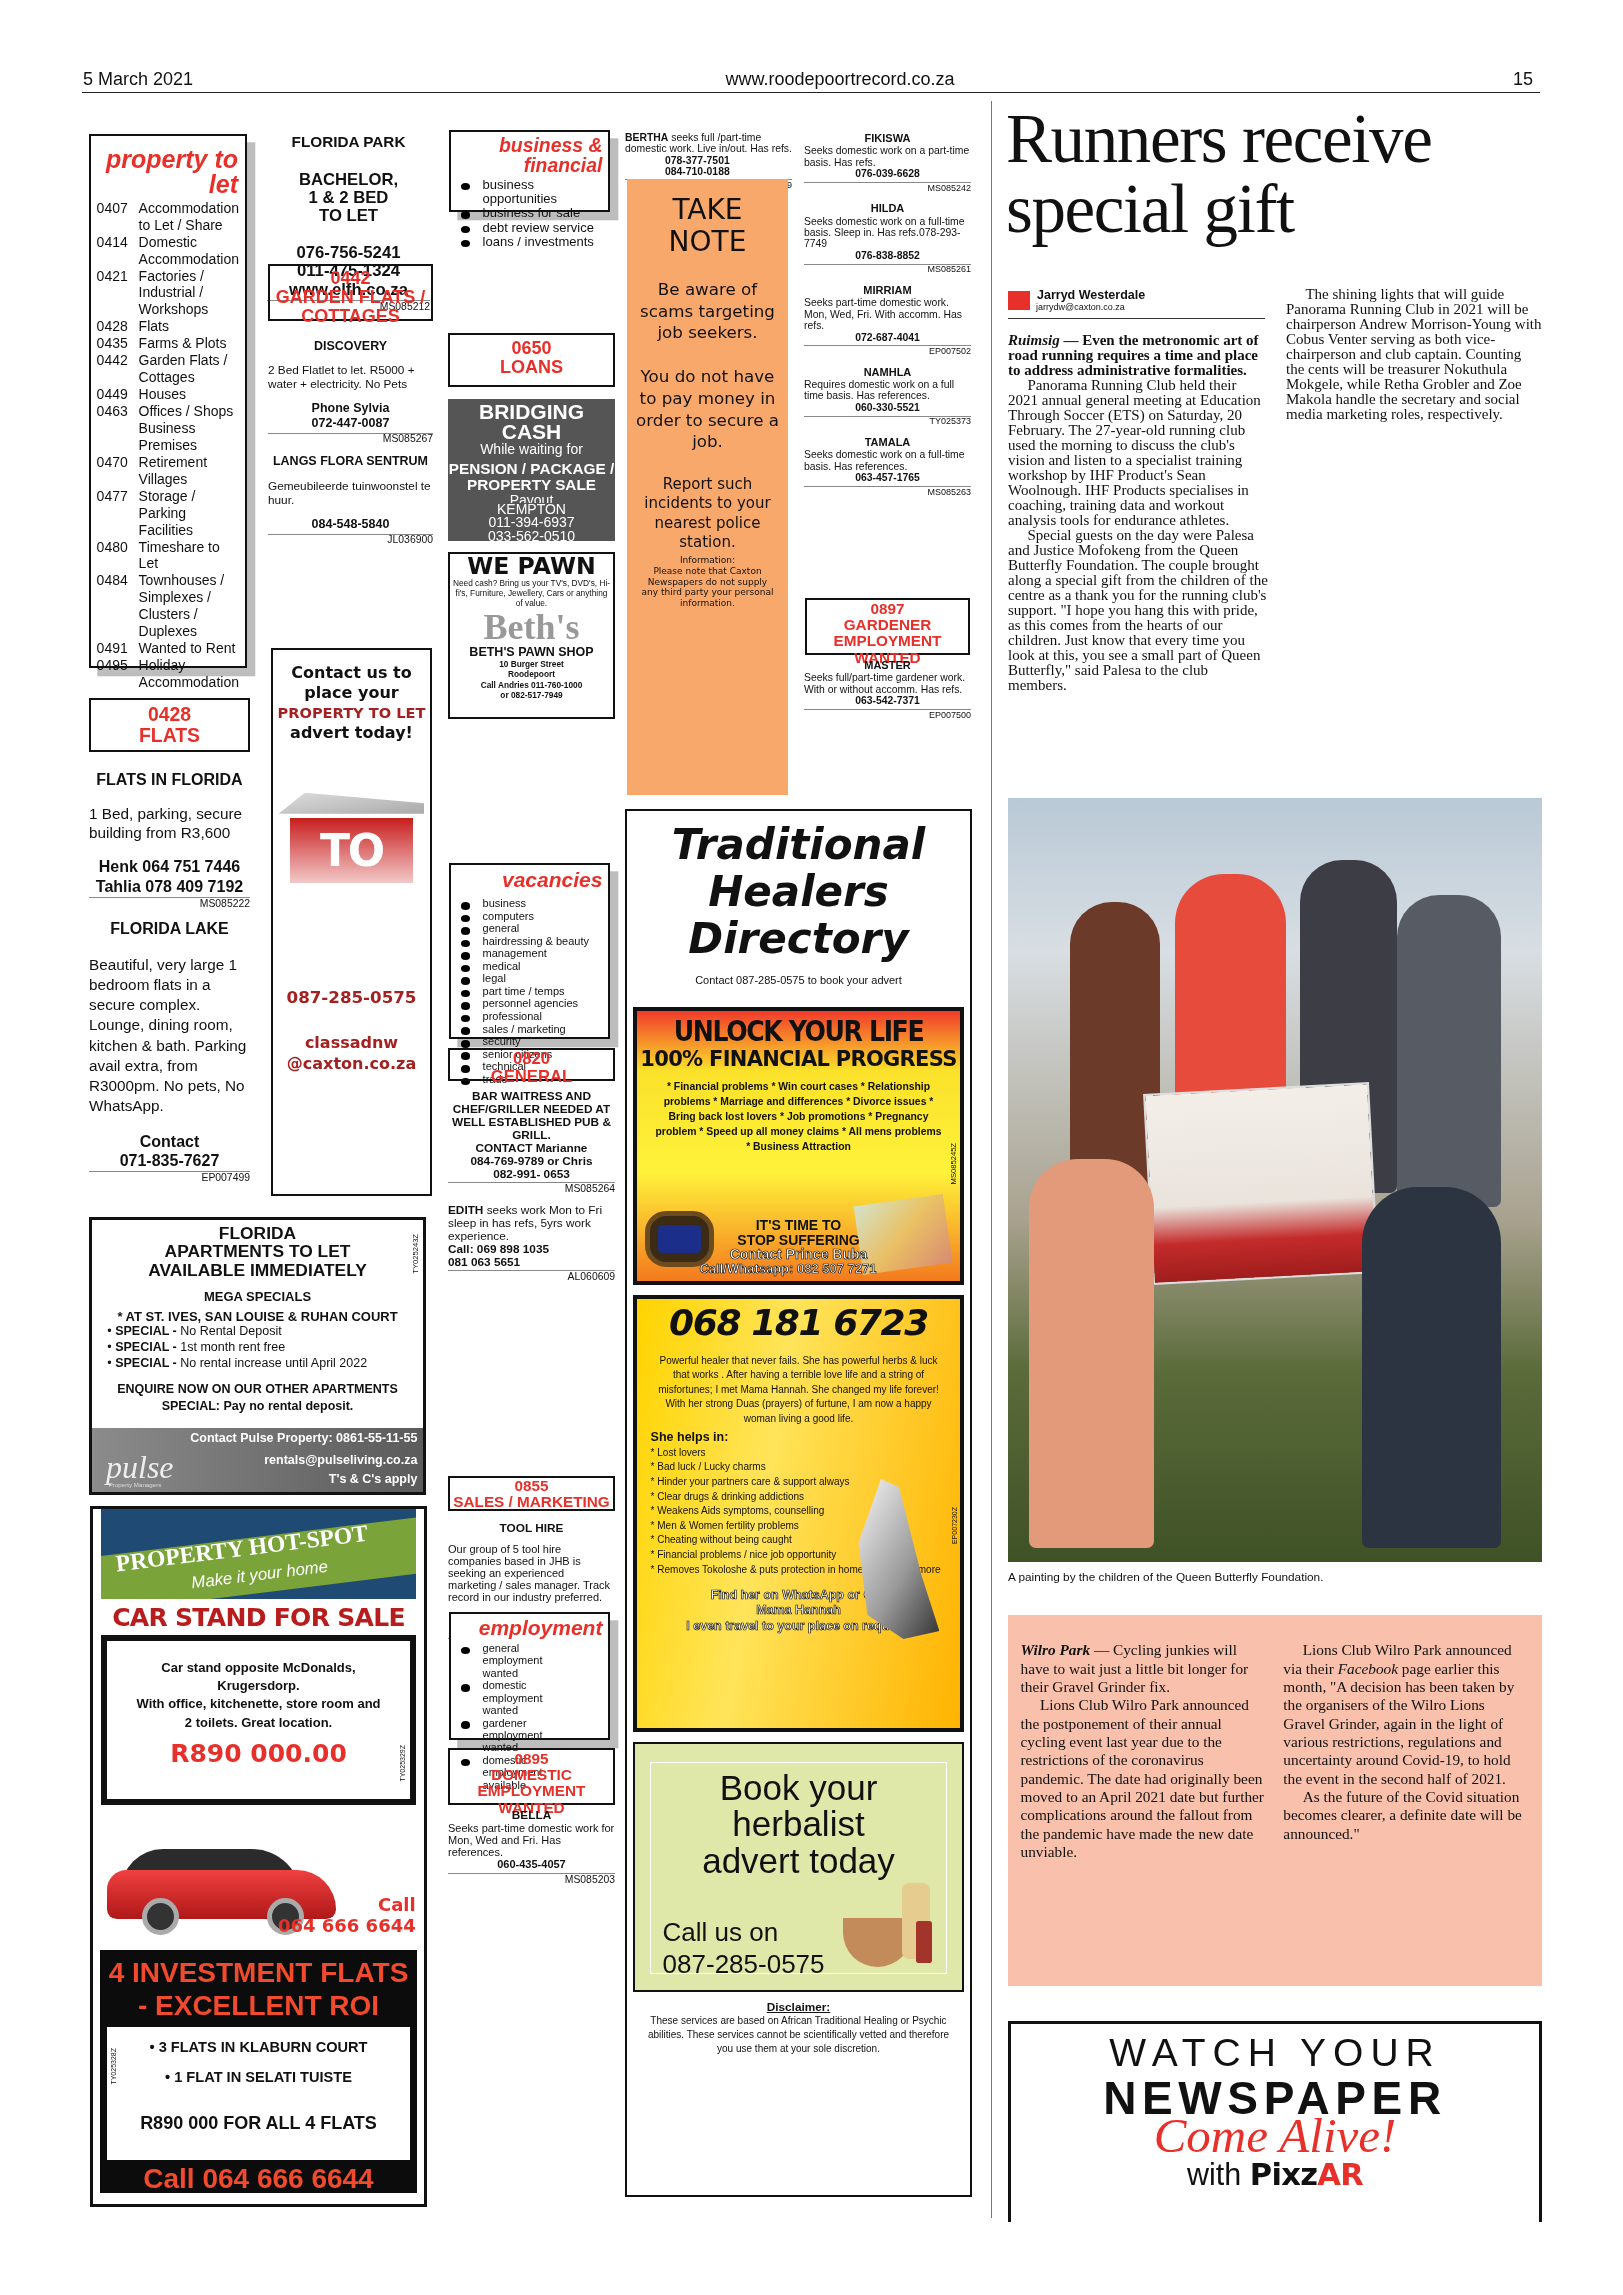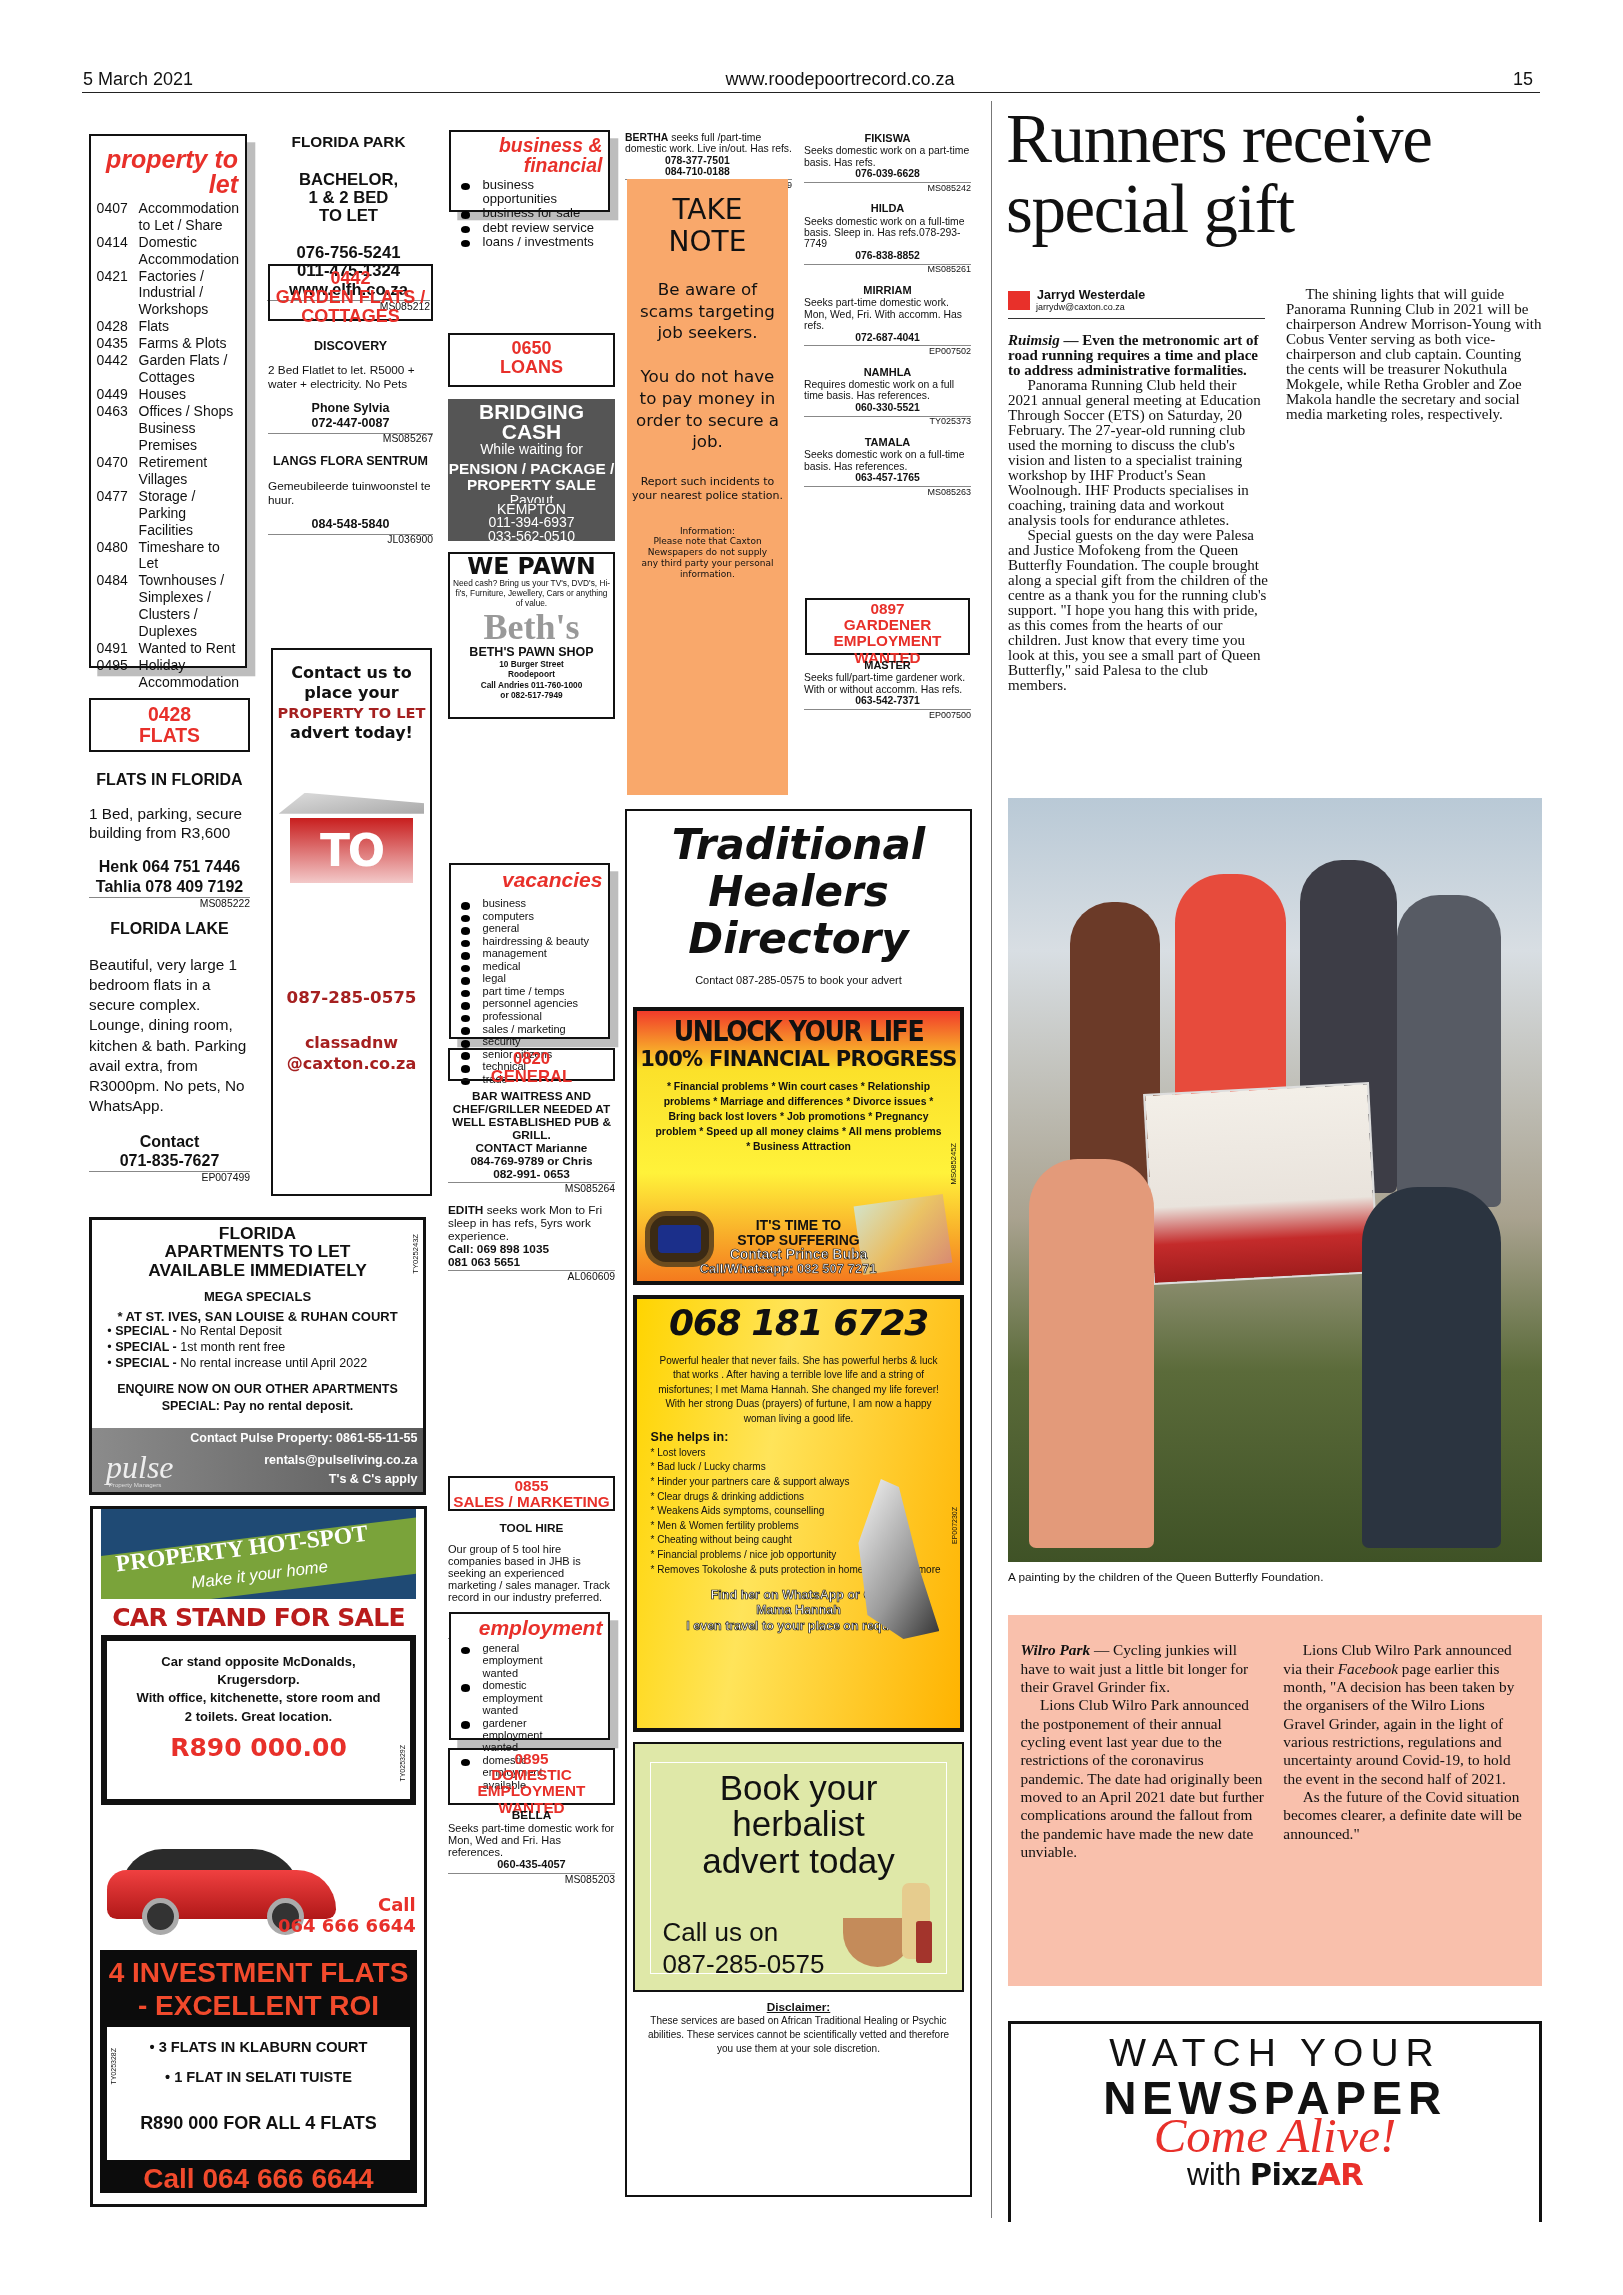--- a/index.html
+++ b/index.html
@@ -179,21 +179,21 @@
   </div>
 </div>
 
 <div class="abs" style="left:90px;top:1506px;width:337px;height:701px;border:3.5px solid #111;background:#fff;overflow:hidden">
   <div style="position:relative;margin:0 8.3px;height:90px;background:#1f4a74;overflow:hidden">
     <div class="abs" style="left:-14px;right:-14px;top:28px;height:56px;background:#7aa33a;transform:rotate(-7deg)"></div>
     <div class="abs serif" style="left:14px;top:26px;font-size:23.6px;color:#fff;font-weight:bold;transform:rotate(-7deg);white-space:nowrap">PROPERTY HOT-SPOT</div>
     <div class="abs" style="left:90px;top:56px;font-size:16.7px;color:#fff;transform:rotate(-7deg);white-space:nowrap;font-style:italic">Make it your home</div>
   </div>
   <div class="center" style="font-family:'DejaVu Sans',sans-serif;font-weight:bold;font-size:25px;color:#b91c1c;margin-top:4.2px;letter-spacing:-0.7px">CAR STAND FOR SALE</div>
-  <div style="position:relative;margin:2.8px 8.3px 0;border:6.2px solid #111;height:170px;padding:12px">
+  <div style="position:relative;margin:2.8px 8.3px 0;border:6.2px solid #111;height:170px;padding:18px">
     <div class="center" style="font-weight:bold;font-size:13px;line-height:1.4">Car stand opposite McDonalds,</div>
     <div class="center" style="font-weight:bold;font-size:13px;line-height:1.4">Krugersdorp.</div>
     <div class="center" style="font-weight:bold;font-size:13px;line-height:1.4">With office, kitchenette, store room and</div>
     <div class="center" style="font-weight:bold;font-size:13px;line-height:1.4">2 toilets. Great location.</div>
     <div class="center" style="font-family:'DejaVu Sans',sans-serif;font-weight:bold;font-size:25px;color:#e8302a;margin-top:7px">R890 000.00</div>
     <div class="abs" style="right:4.2px;top:104px;font-size:7px;writing-mode:vertical-rl;transform:rotate(180deg)">TY025329Z</div>
   </div>
   <div class="abs" style="left:14px;top:333px;width:229px;height:90px">
     <div class="abs" style="left:14px;top:7px;width:180px;height:49px;background:#2b2b2b;border-radius:83px 97px 0 0"></div>
     <div class="abs" style="left:0;top:28px;width:229px;height:49px;background:linear-gradient(180deg,#f04040,#b01818);border-radius:28px 56px 14px 14px"></div>
@@ -337,21 +337,21 @@
   <div style="font-weight:bold;font-size:10.4px;line-height:1.1;padding-left:40px">078-377-7501</div>
   <div style="font-weight:bold;font-size:10.4px;line-height:1.1;padding-left:40px">084-710-0188</div>
   <div class="ref" style="font-size:9px">EP007489</div>
 </div>
 
 <div class="abs" style="left:627px;top:179px;width:161px;height:616px;background:#f9a86b;text-align:center;font-family:'DejaVu Sans',sans-serif;padding-top:15.3px">
   <div style="font-size:28px;line-height:1.12">TAKE</div>
   <div style="font-size:28px;line-height:1.12;margin-bottom:22px">NOTE</div>
   <div style="font-size:16.7px;line-height:1.3;padding:0 11px;margin-bottom:22px">Be aware of scams targeting job seekers.</div>
   <div style="font-size:16.7px;line-height:1.3;padding:0 7px;margin-bottom:22px">You do not have to pay money in order to secure a job.</div>
-  <div style="font-size:11px;line-height:1.3;padding:0 5px;margin-bottom:22px">Report such incidents to your nearest police station.</div>
+  <div style="font-size:15px;line-height:1.3;padding:0 5px;margin-bottom:2px">Report such incidents to your nearest police station.</div>
   <div style="font-size:9px;line-height:1.2">Information:</div>
   <div style="font-size:9px;line-height:1.2;padding:0 12.5px">Please note that Caxton Newspapers do not supply any third party your personal information.</div>
 </div>
 
 <div class="abs cl" id="col5-ads" style="left:804px;top:132px;width:167px">
     <div>
       <div class="center" style="font-weight:bold;font-size:11px">FIKISWA</div>
       <div style="font-size:10.4px;line-height:1.1">Seeks domestic work on a part-time basis. Has refs.</div>
       <div class="center" style="font-weight:bold;font-size:10.4px">076-039-6628</div>
       <div class="ref" style="font-size:9px">MS085242</div>

